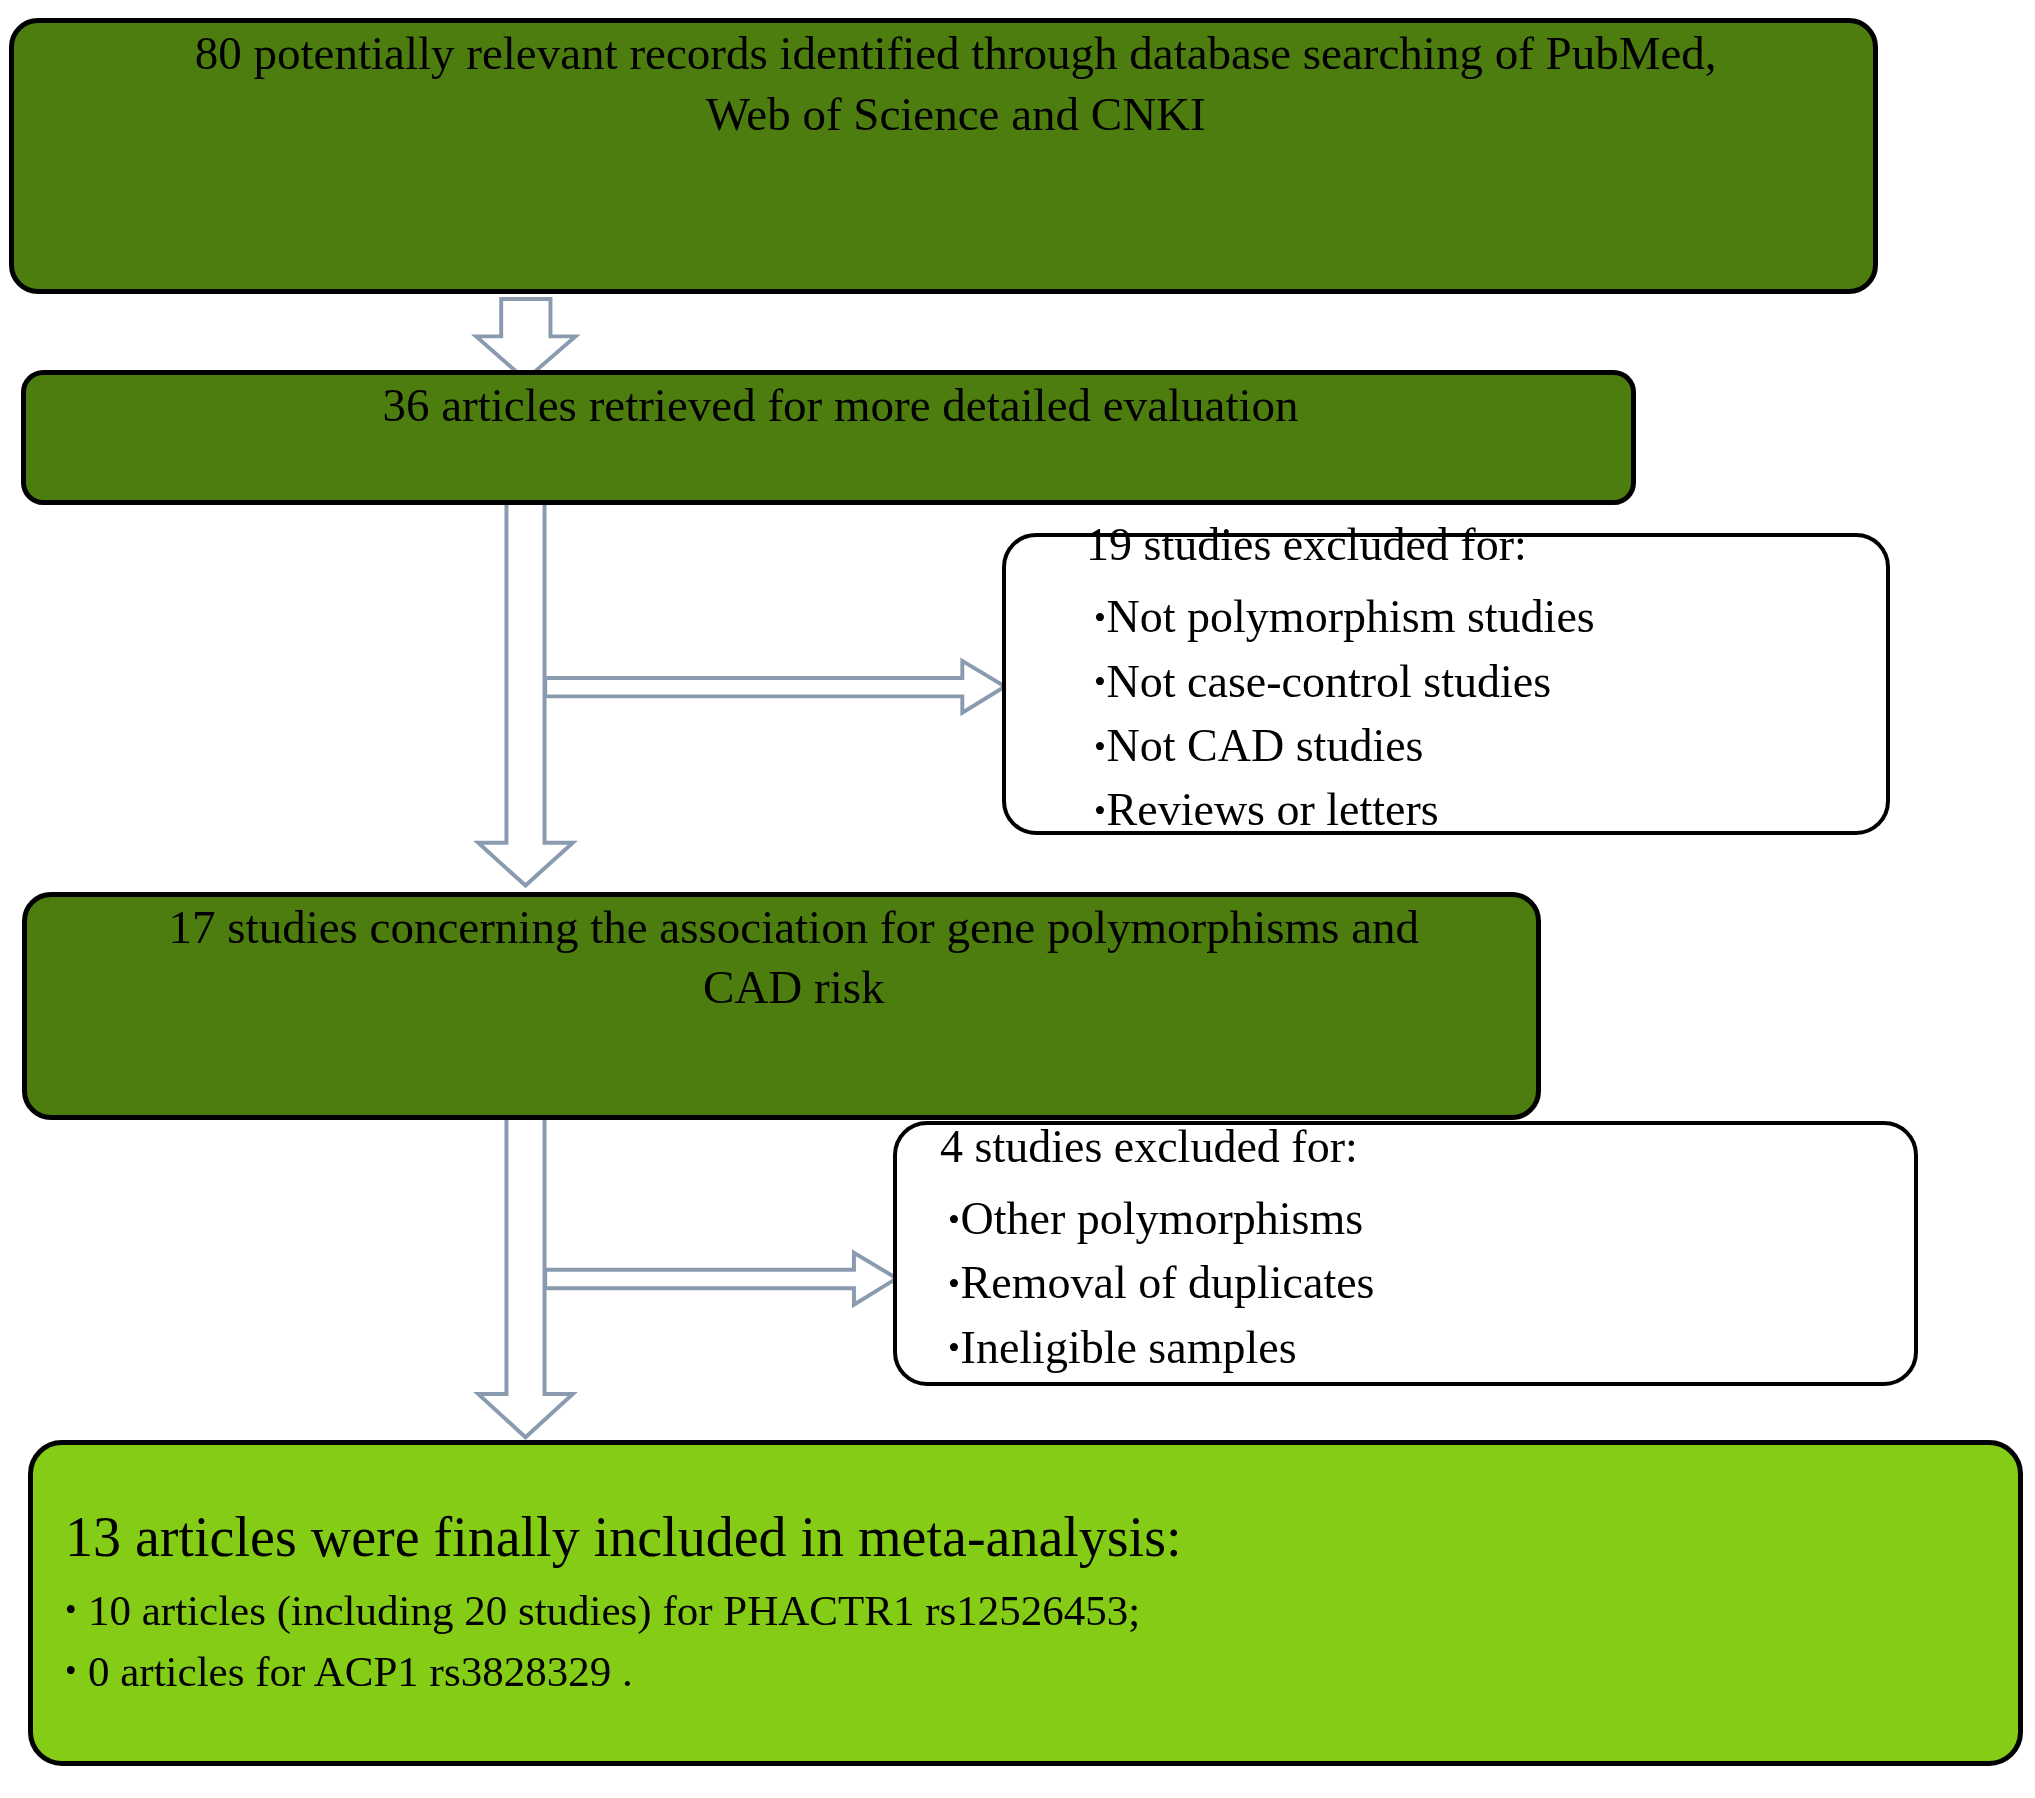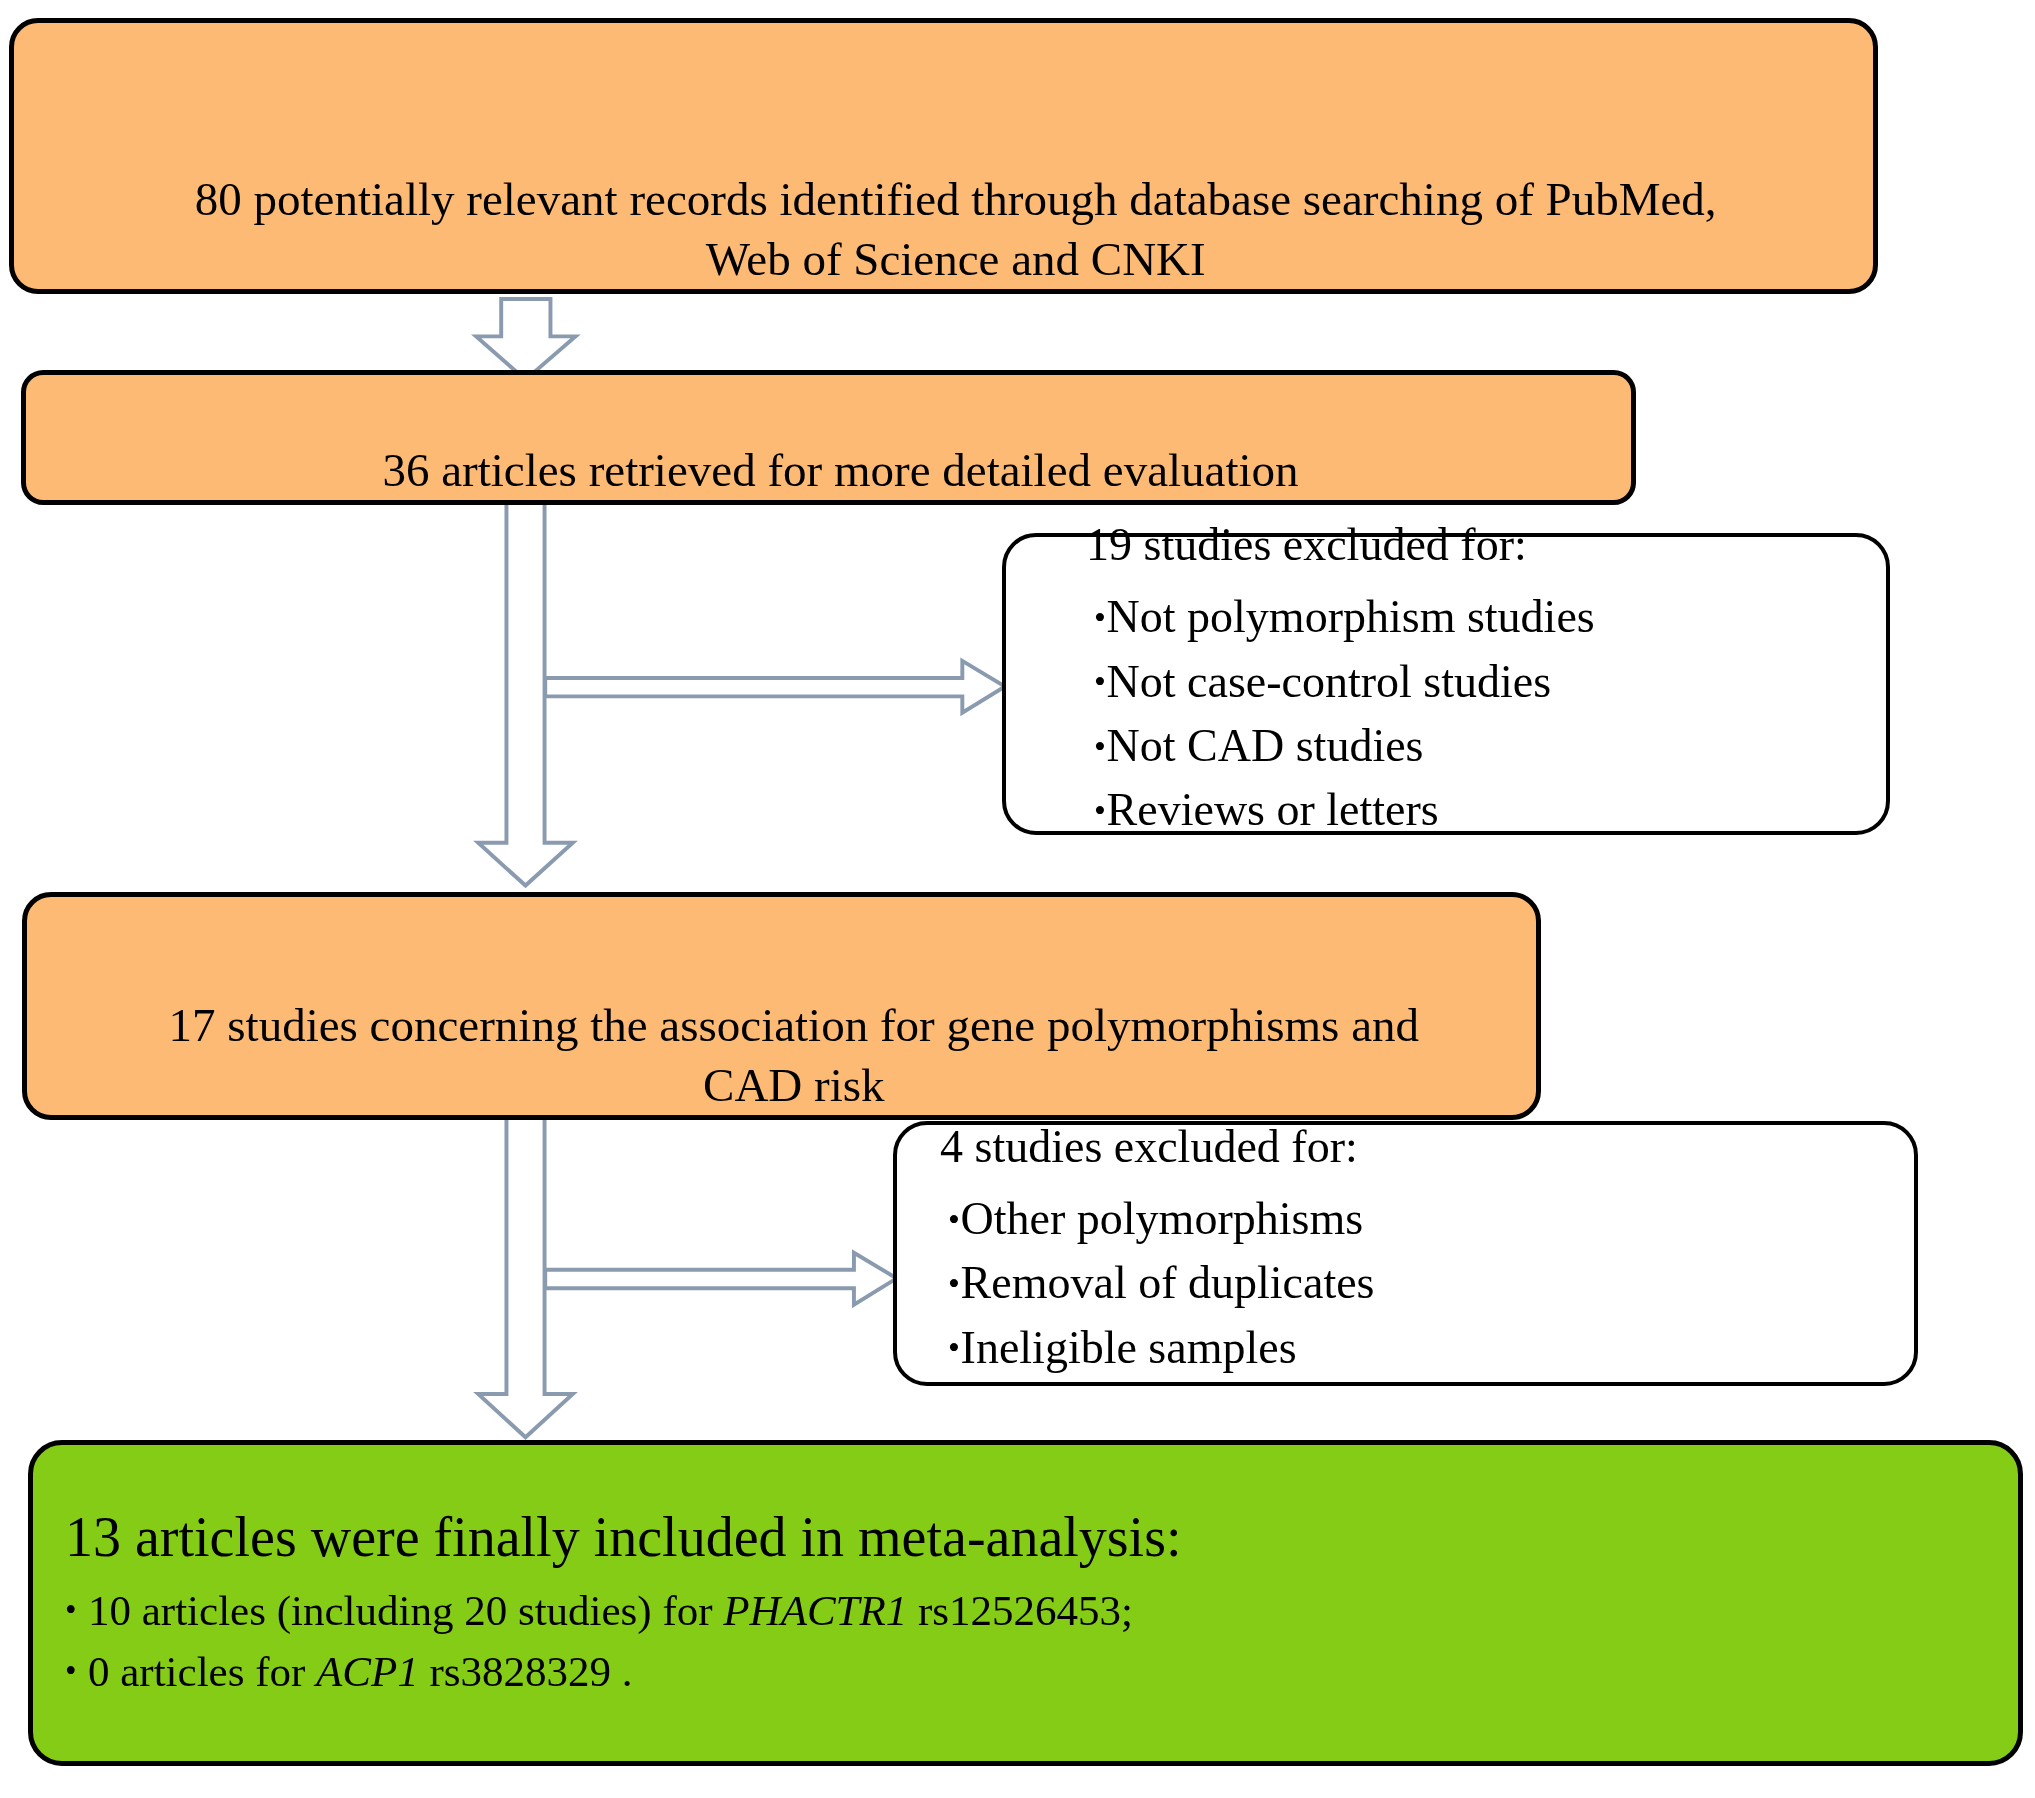--- a/index.html
+++ b/index.html
@@ -15,26 +15,26 @@
     background: #ffffff;
     font-family: "Liberation Serif", "DejaVu Serif", serif;
     color: #000000;
     overflow: hidden;
   }
 
   
   .flow-box {
     position: absolute;
     box-sizing: border-box;
-    background: #fdba74;
+    background: #4d7c0f;
     border: 5.3px solid #000000;
     border-radius: 29px;
     display: flex;
     flex-direction: column;
-    justify-content: flex-end;
+    justify-content: flex-start;
     padding-left: 24px;
   }
   .flow-box.tight {
     border-radius: 22.3px;
   }
 
   .box-text {
     text-align: center;
     line-height: 1.28;
     padding: 0 28px;
@@ -106,21 +106,20 @@
     line-height: 1.42;
     white-space: nowrap;
   }
   #box-final .final-list li::before {
     content: "\2022";
     font-size: 33px;
     vertical-align: 0.10em;
     margin-right: 0.7px;
   }
   .gene {
-    font-style: italic;
   }
 
   
   #connectors {
     position: absolute;
     left: 0;
     top: 0;
     width: 2035px;
     height: 1798px;
     pointer-events: none;

